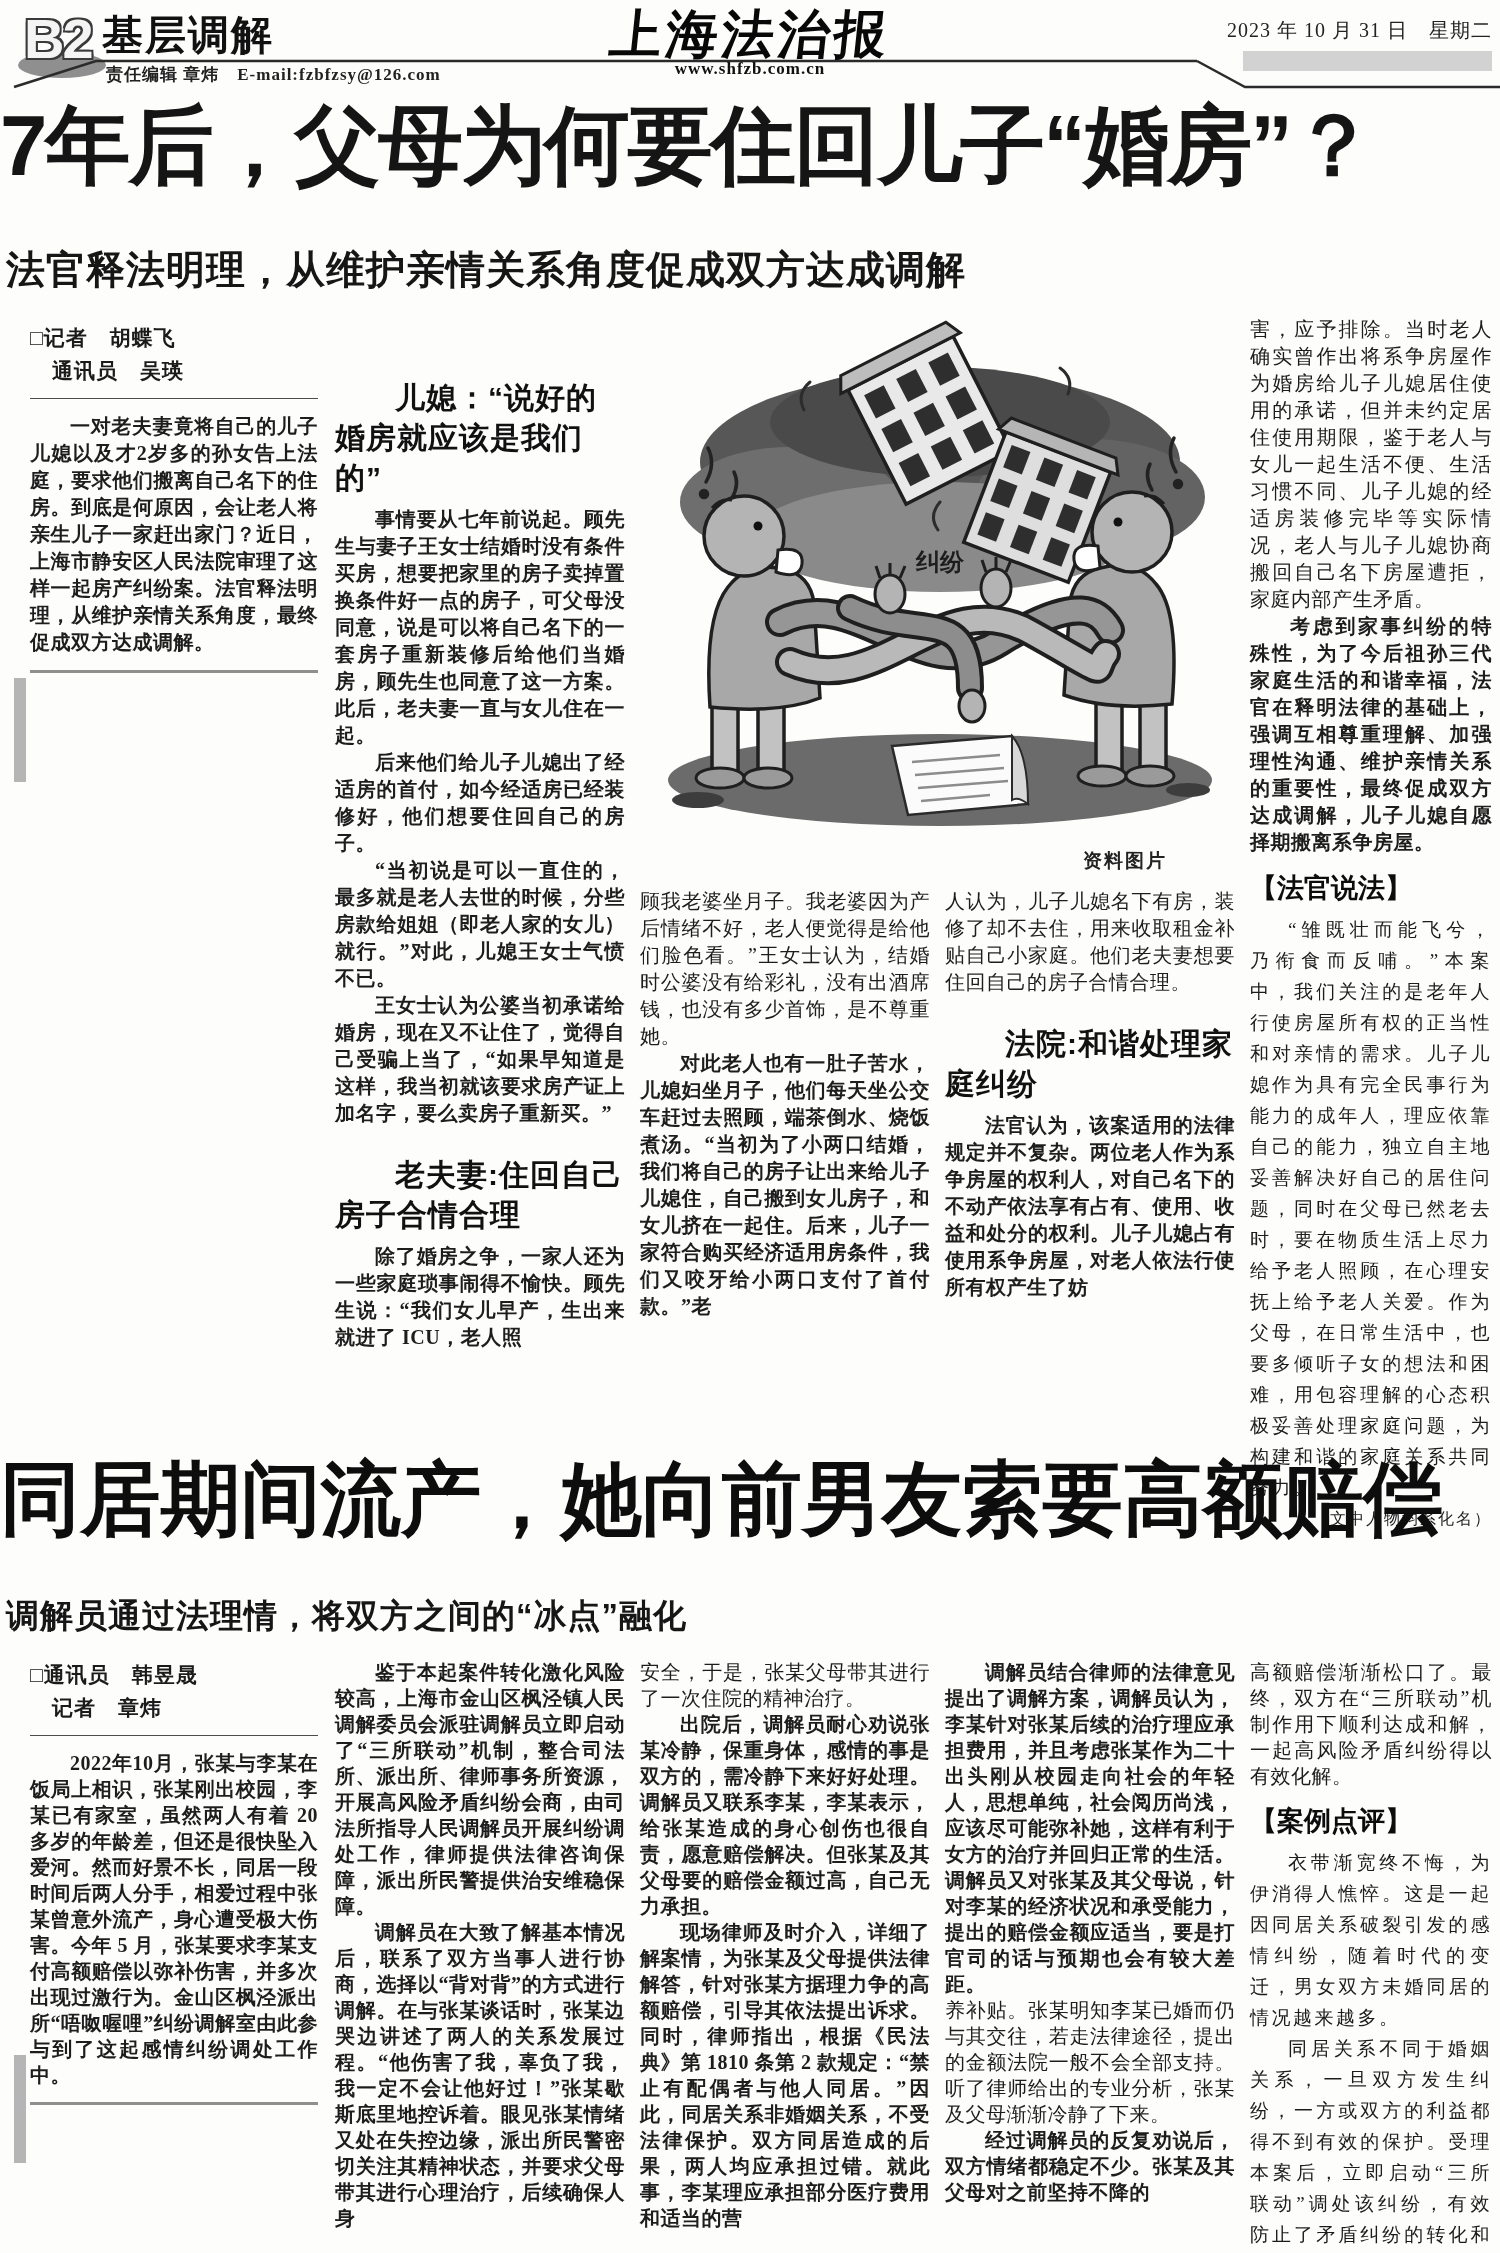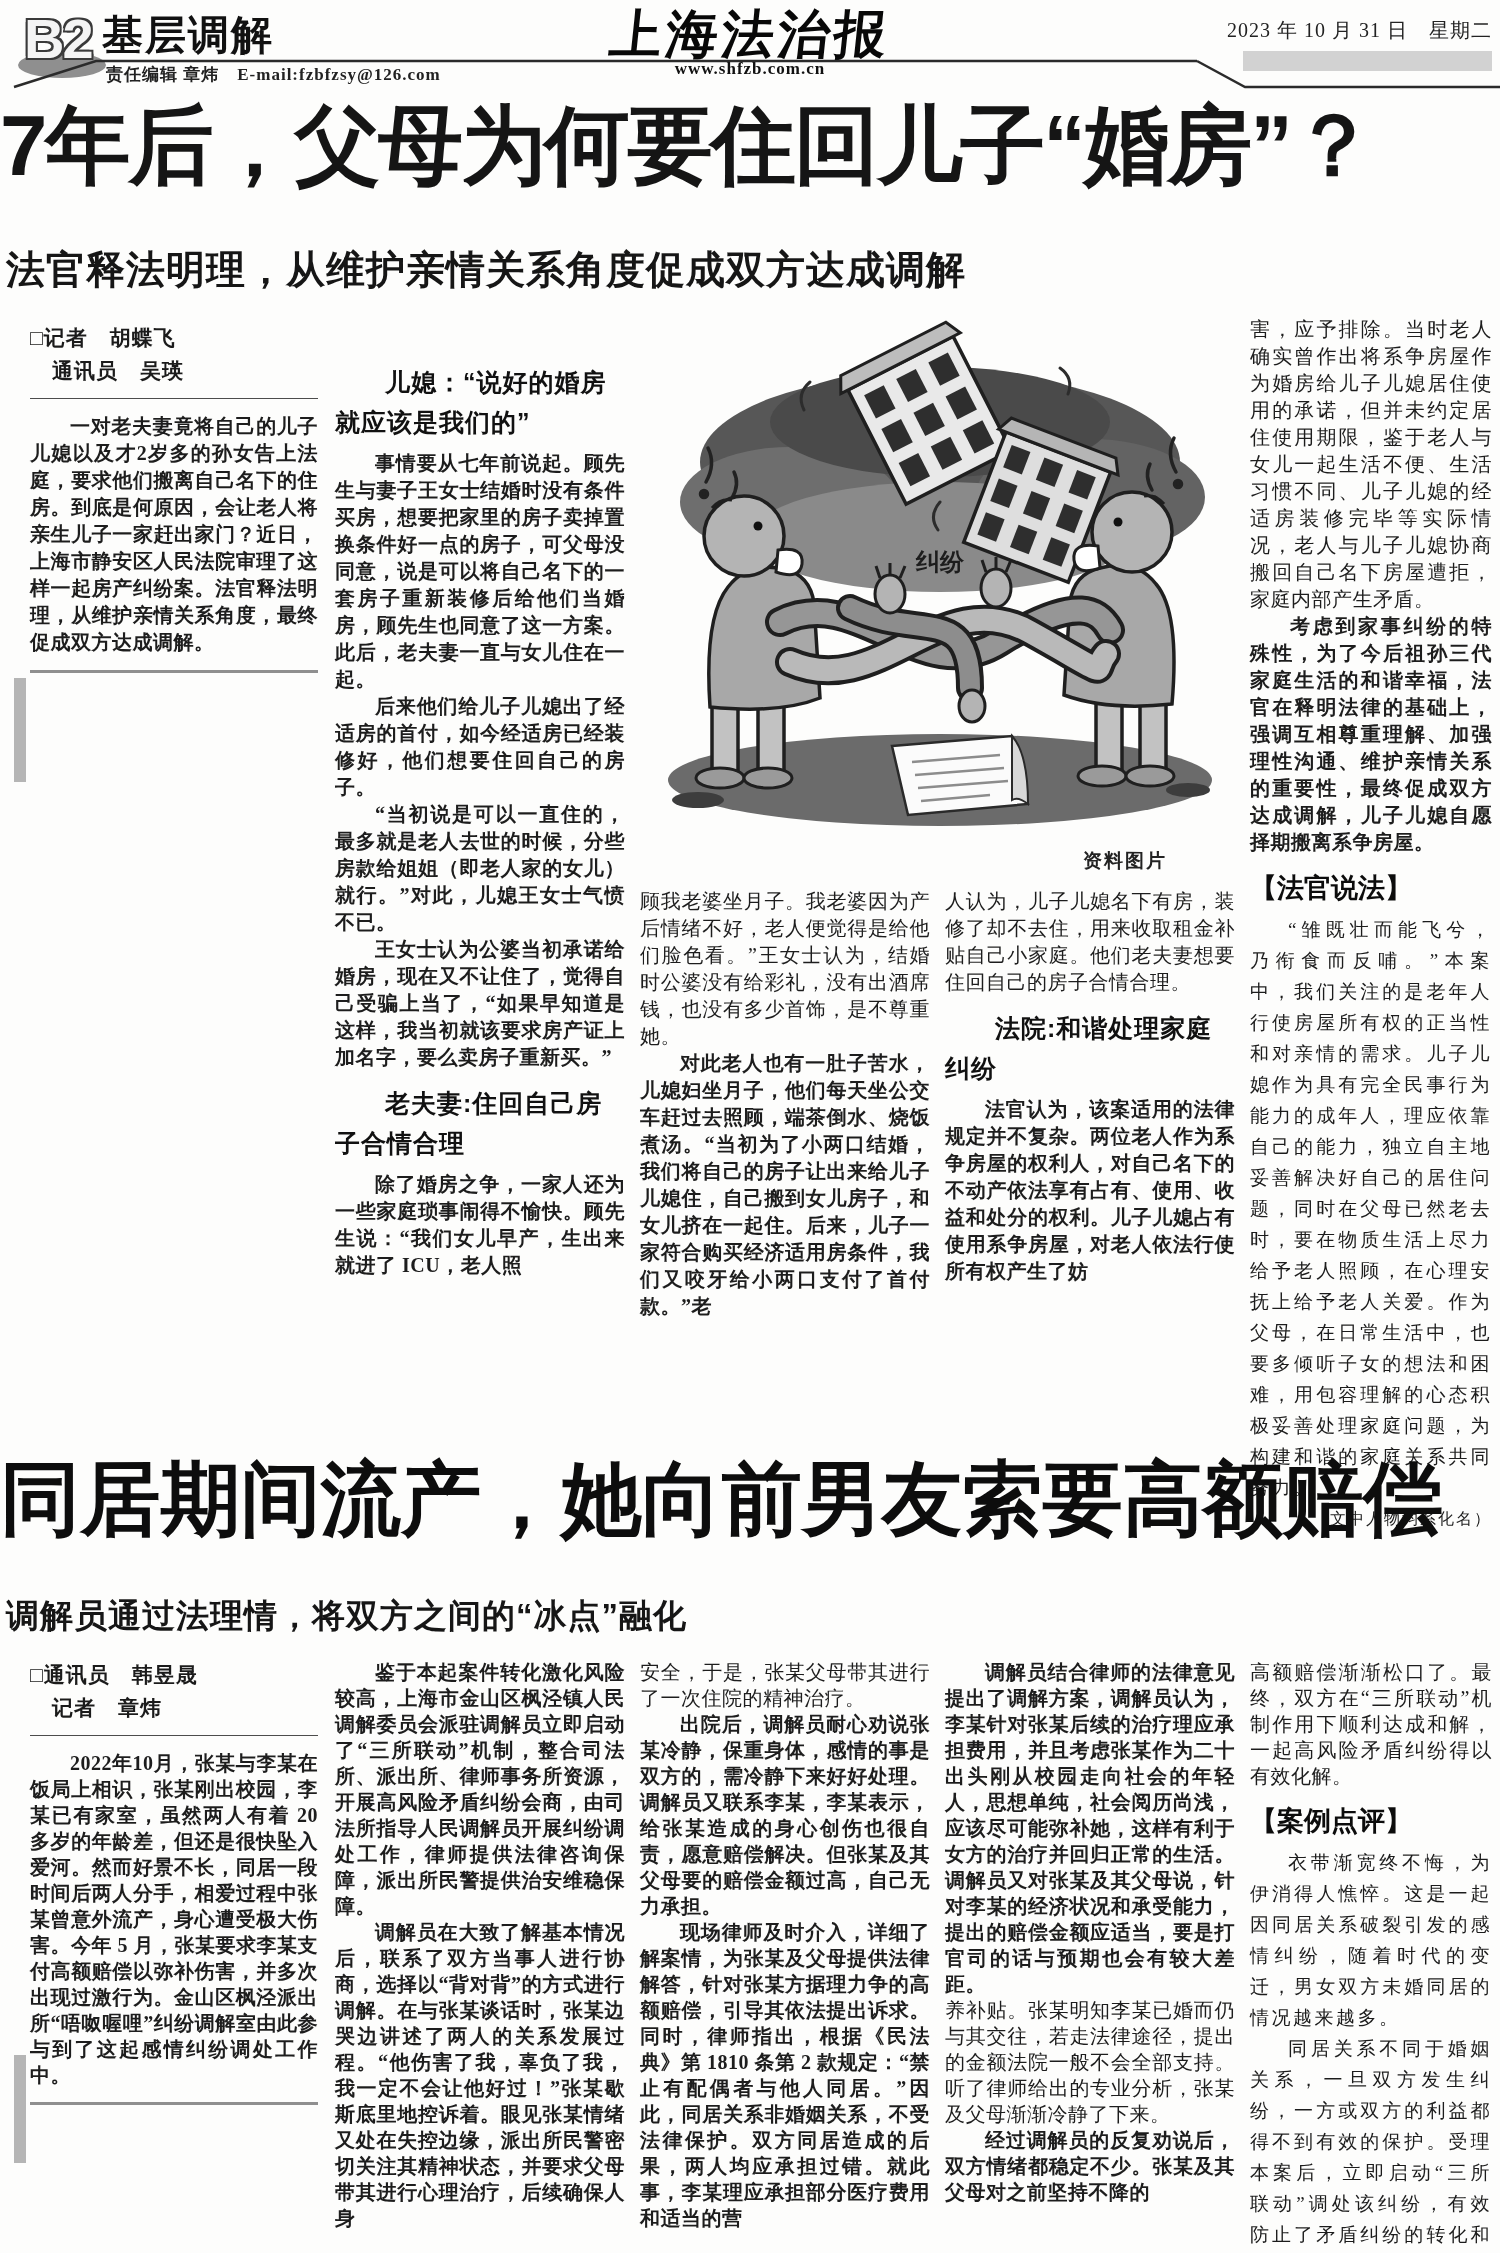--- a/index.html
+++ b/index.html
@@ -29,21 +29,21 @@
   .headline2{left:0px;top:1446px;width:1500px;font-family:"Liberation Sans","DejaVu Sans",sans-serif;
      font-weight:900;font-size:81px;letter-spacing:0px;color:#0d0d0d;white-space:nowrap;transform:scaleX(.99);transform-origin:left;}
   .subtitle2{left:6px;top:1594px;font-family:"Liberation Sans","DejaVu Sans",sans-serif;
      font-weight:900;font-size:33px;letter-spacing:1px;color:#161616;}
   
   .col{position:absolute;}
   .para{font-size:20px;line-height:27px;text-align:justify;letter-spacing:.5px;color:#1d1d1d;}
   .a2 .para{line-height:26px;}
   .para.ind{text-indent:2em;font-weight:bold;}
   .col-heading{font-family:"Liberation Sans","DejaVu Sans",sans-serif;font-weight:900;
-     font-size:25px;line-height:40px;text-indent:2em;margin:12px 0 8px;color:#111;letter-spacing:1px;}
+     font-size:30px;line-height:40px;text-indent:2em;margin:28px 0 8px;color:#111;letter-spacing:1px;}
   .bracket-head{font-family:"Liberation Sans","DejaVu Sans",sans-serif;font-weight:900;
      font-size:27px;margin:14px 0 8px;color:#0c0c0c;}
   .kai{font-size:19px;line-height:31px;text-align:justify;letter-spacing:2.5px;color:#1c1c1c;}
   .kai.ind{text-indent:2em;}
   .kai-note{font-size:16px;line-height:31px;letter-spacing:2px;text-align:right;color:#1c1c1c;}
   .byline{font-size:21px;font-weight:bold;line-height:33px;letter-spacing:1px;color:#1b1b1b;margin-top:4px;}
   .rule{border-top:1.5px solid #4c4c4c;margin:10px 0 14px;}
   .thickrule{height:3px;background:#8f8f8f;margin-top:14px;position:relative;}
   .side-bar{width:12px;background:#b5b5b5;}
   .caption{font-weight:bold;font-size:19px;letter-spacing:2px;color:#222;}

